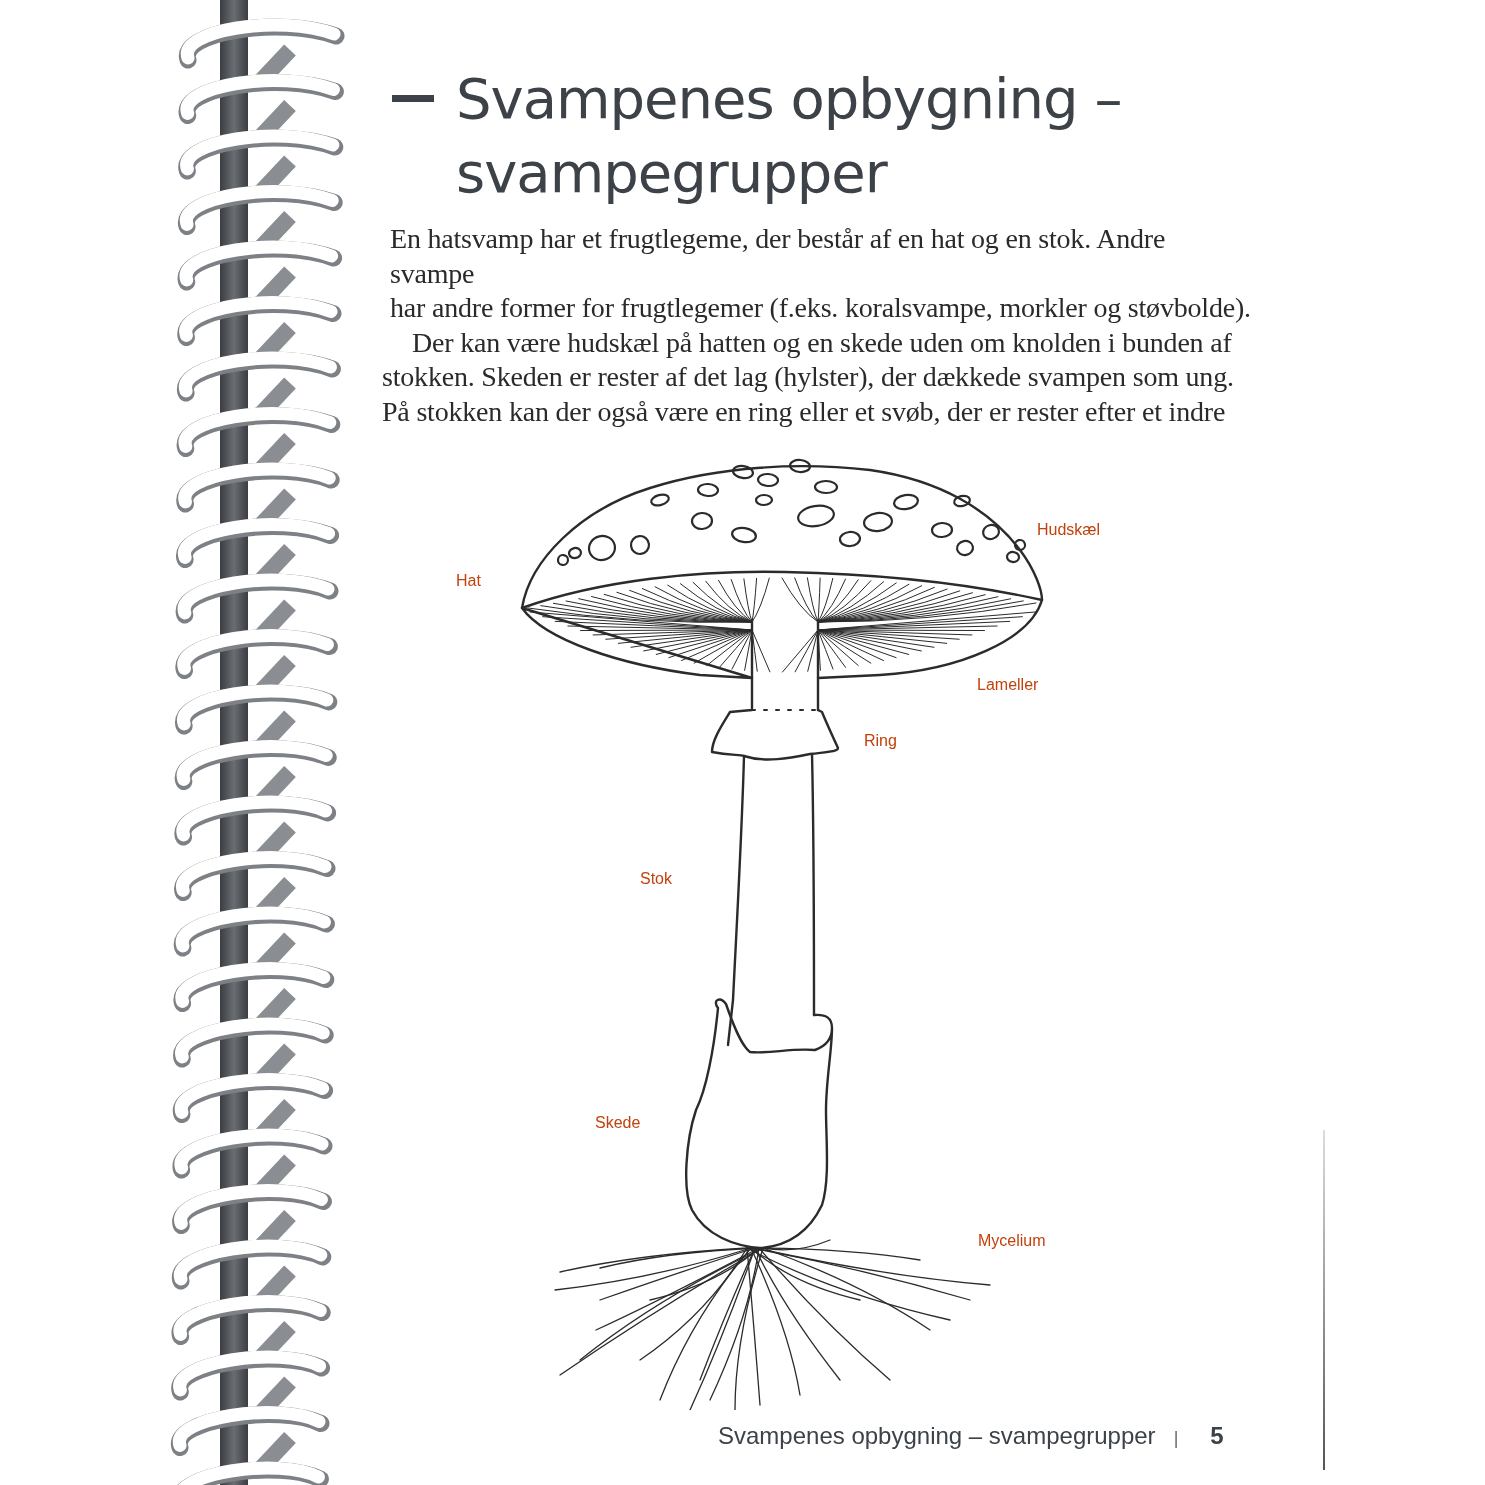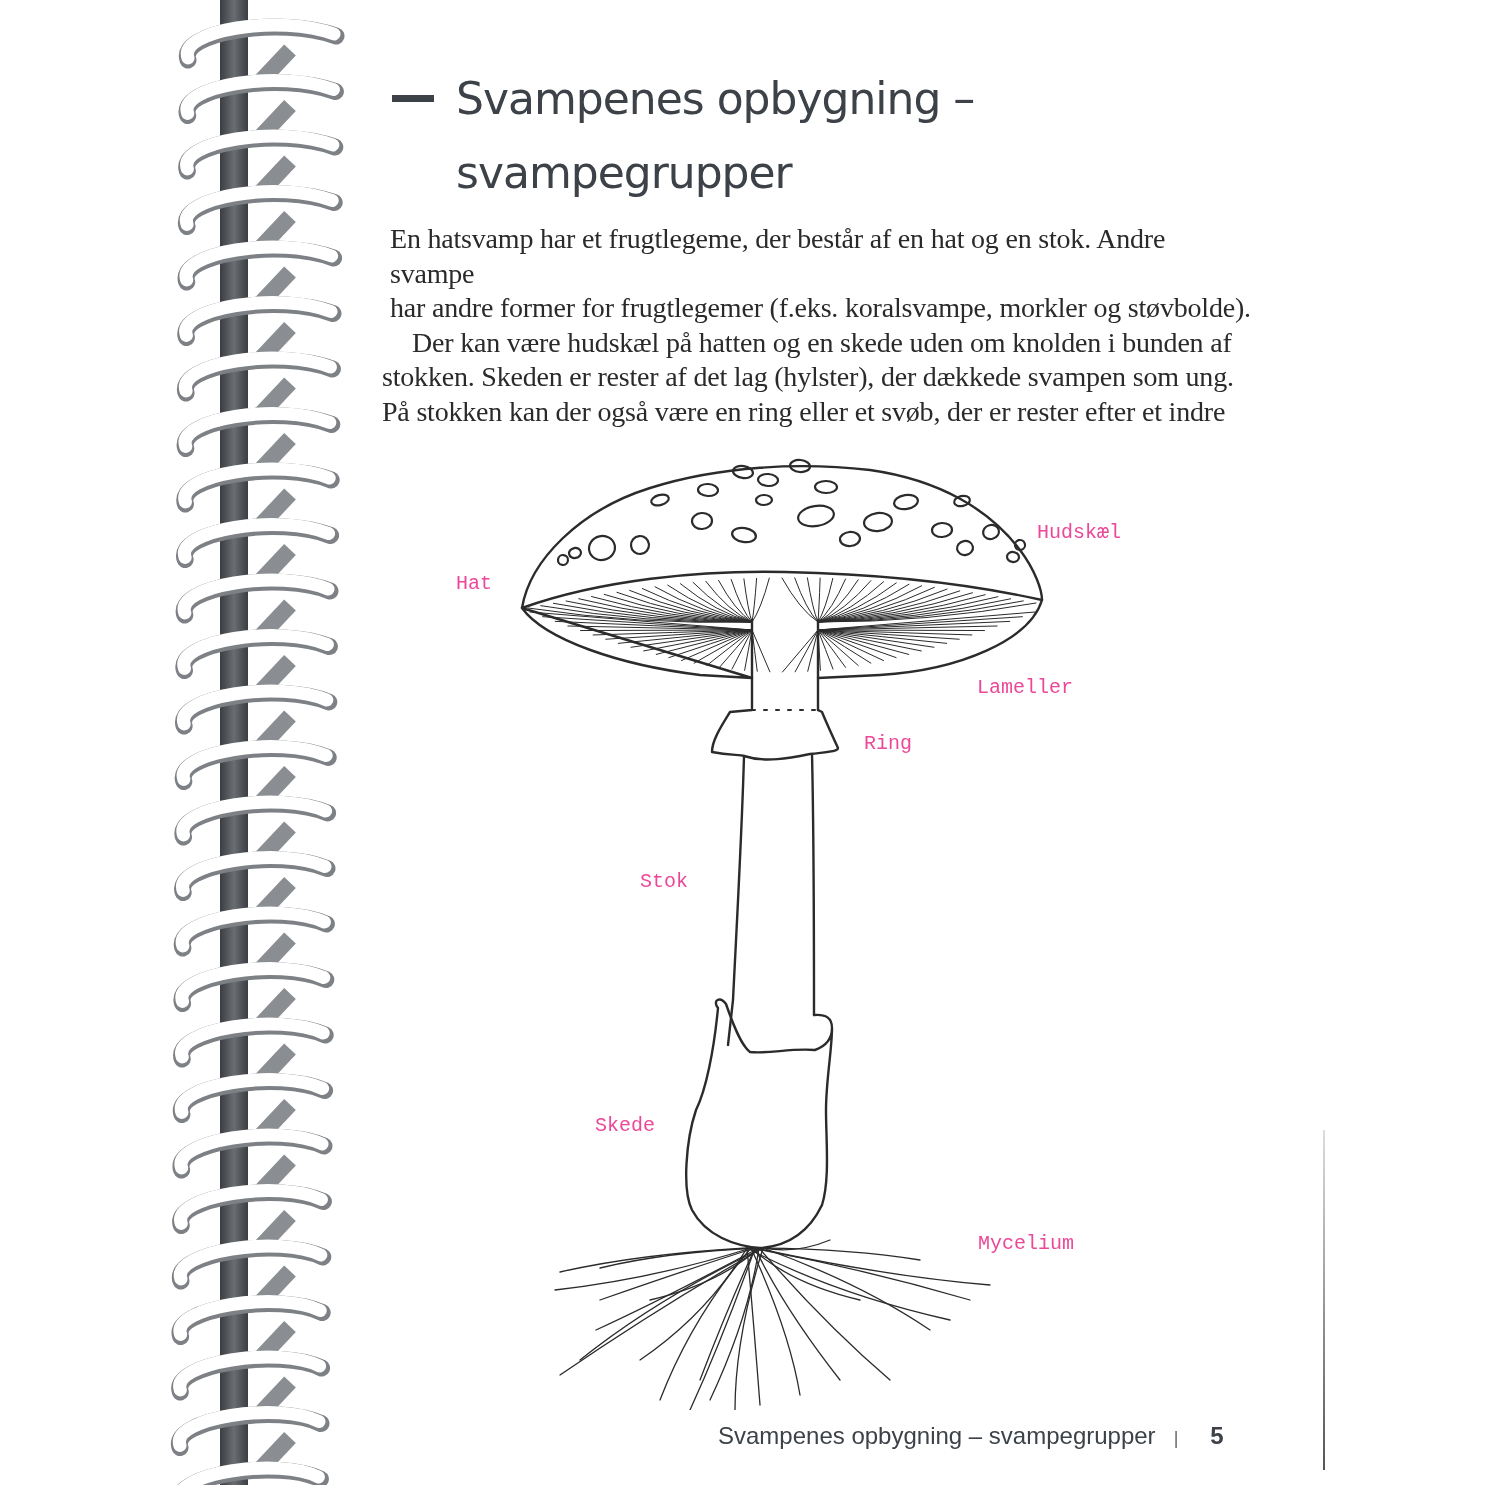--- a/index.html
+++ b/index.html
@@ -4,32 +4,32 @@
 <style>
   html, body { margin: 0; padding: 0; }
   body {
     width: 1485px; height: 1485px; overflow: hidden;
     background: #ffffff; position: relative;
     font-family: "Liberation Sans", sans-serif; color: #2b2f33;
   }
   .spine { position: absolute; left: 140px; top: 0; width: 230px; height: 1485px; }
   .page-right-edge { position: absolute; left: 1323px; top: 1130px; width: 2px; height: 340px;
     background: linear-gradient(to bottom, #ddd, #555); }
-  .title { position: absolute; left: 392px; top: 62px; font-size: 44px; line-height: 74px;
+  .title { position: absolute; left: 392px; top: 62px; font-size: 56px; line-height: 74px;
     color: #3c4248; font-family: "DejaVu Sans", sans-serif; font-weight: normal; letter-spacing: -1px; }
   .title .line2 { display: block; padding-left: 64px; }
   .title .dash { display: inline-block; width: 42px; height: 7px; background: #3c4248;
     vertical-align: middle; margin-right: 22px; position: relative; top: -4px; }
   .body-text { position: absolute; left: 382px; top: 222px; width: 870px;
     font-family: "Liberation Serif", serif; font-size: 28px; line-height: 34.5px; color: #2a2a2a; letter-spacing: -0.2px; }
   .body-text p { margin: 0; }
   .body-text .p1 { padding-left: 8px; }
   .body-text .p2 { text-indent: 30px; }
   .diagram { position: absolute; left: 500px; top: 450px; }
-  .label { position: absolute; font-family: Liberation Mono, monospace; font-size: 20px; color: #ec4899; }
+  .label { position: absolute; font-family: Liberation Sans, sans-serif; font-size: 16px; color: #c2410c; }
   .footer { position: absolute; top: 1422px; left: 718px; font-family: Liberation Sans, sans-serif;
     font-size: 24px; color: #3c4248; white-space: nowrap; }
   .footer .sep { margin: 0 18px; font-size: 18px; color: #666; }
   .footer .num { font-weight: bold; margin-left: 14px; }
 </style>
 </head>
 <body>
 
 <div class="spine">
   <svg width="230" height="1485" viewBox="0 0 230 1485">

